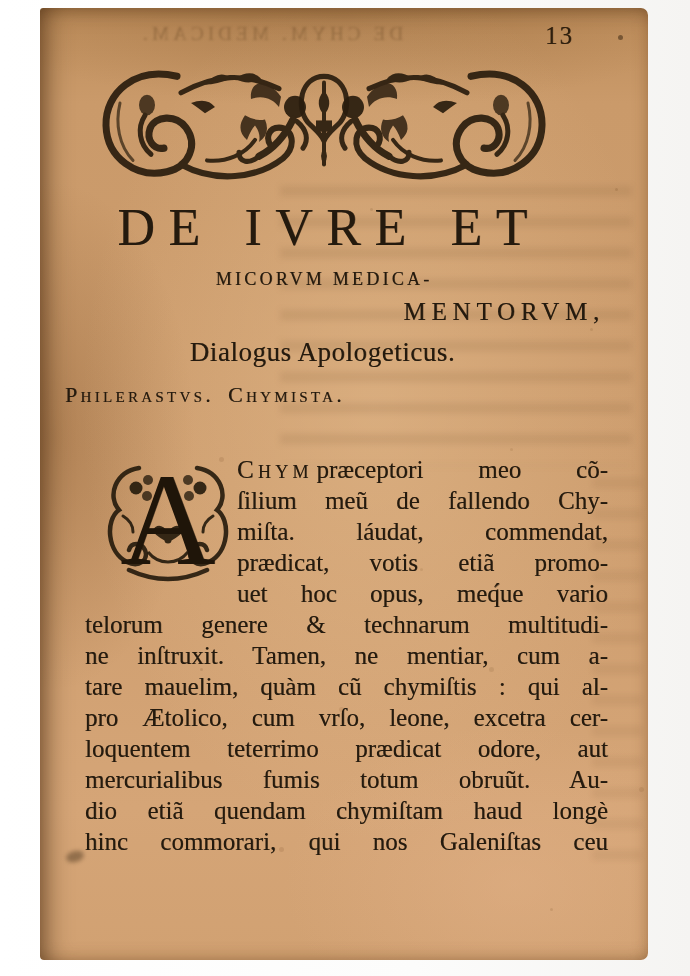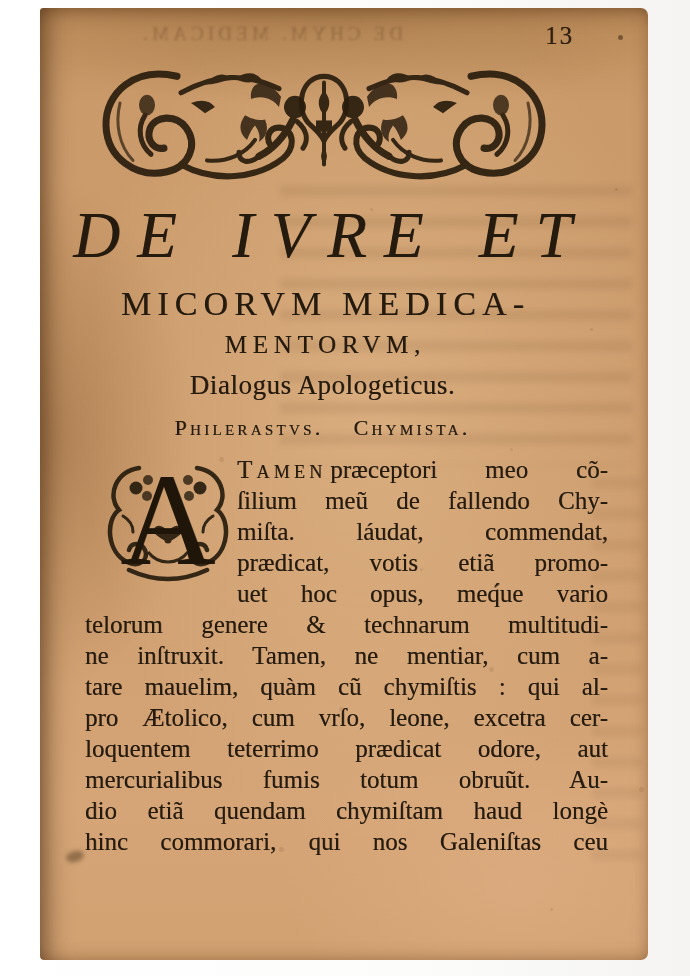--- a/index.html
+++ b/index.html
@@ -52,27 +52,27 @@
   .ink-dot { position:absolute; left:578px; top:27px; width:5px; height:5px; border-radius:50%;
     background:rgba(62,42,20,.55); filter:blur(.6px); }
   .smudge { position:absolute; left:26px; top:843px; width:18px; height:11px; border-radius:50%;
     background:rgba(66,46,24,.45); filter:blur(2px); transform:rotate(-15deg); }
 
   .headpiece { position:absolute; left:55px; top:54px; width:458px; height:122px; }
 
   
   .title-block { position:absolute; left:0; top:190px; width:565px; text-align:center;
     text-shadow:.4px .2px .6px rgba(36,26,14,.55); }
-  .t1 { font-size:65px; letter-spacing:.26em; text-indent:.26em; word-spacing:.08em;font-style:italic; }
+  .t1 { font-size:52px; letter-spacing:.26em; text-indent:.26em; word-spacing:.08em; }
   .t2 { font-size:31px; letter-spacing:.20em; text-indent:.20em; margin-top:8px; }
-  .t3 { font-size:34px; letter-spacing:.18em; text-indent:.18em; margin-top:12px; }
-  .t4 { font-size:25px; letter-spacing:.23em; text-indent:.23em; margin-top:8px; }
+  .t3 { font-size:18px; letter-spacing:.18em; text-indent:.18em; margin-top:12px; }
+  .t4 { font-size:25px; letter-spacing:.23em; text-indent:.23em; margin-top:8px;text-align:right; }
   .subtitle { font-size:27px; margin-top:11px; letter-spacing:.02em; }
   .speakers { margin-top:14px; font-size:22px; font-variant:small-caps; letter-spacing:.15em;
-    display:flex; justify-content:center; gap:30px; }
+    display:flex; justify-content:flex-start; gap:14px;padding-left:25px; }
 
   
   .body-text { position:absolute; left:45px; top:446px; width:523px;
     font-size:25px; line-height:31px; text-shadow:.4px .2px .5px rgba(36,26,14,.5); }
   .line { text-align:justify; text-align-last:justify; white-space:nowrap; }
   .indent { margin-left:152px; }
   .opening-word { font-variant:small-caps; letter-spacing:.17em; margin-right:.15em; }
   .drop-cap { position:absolute; left:18px; top:6px; width:130px; height:124px; }
   .drop-cap text { font-family:"Liberation Serif","DejaVu Serif",serif; }
 </style>
@@ -145,21 +145,21 @@
         <use href="#dcL" transform="translate(130,0) scale(-1,1)"></use>
         <path d="M26,110 C52,122 78,122 104,110" stroke="#241a0c" stroke-width="4.5" fill="none" stroke-linecap="round" opacity=".9"></path>
         <g opacity=".9">
           <path d="M65,72 q9,-12 16,-1 q-8,8 -16,11 q-8,-3 -16,-11 q7,-11 16,1 Z" fill="#241a0c"></path>
           <circle cx="65" cy="80" r="3.5" fill="#241a0c"></circle>
           <path d="M45,92 q8,10 20,10 q12,0 20,-10" stroke="#241a0c" stroke-width="3" fill="none"></path>
         </g>
         <text x="65" y="104" font-size="132" text-anchor="middle" fill="#1f1509">A</text>
       </svg>
 
-      <div class="line indent"><span class="opening-word">Tamen</span><span>præceptori meo cõ-</span></div>
+      <div class="line indent"><span class="opening-word">Chym</span><span>præceptori meo cõ-</span></div>
       <div class="line indent">ſilium meũ de fallendo Chy-</div>
       <div class="line indent">miſta. láudat, commendat,</div>
       <div class="line indent">prædicat, votis etiã promo-</div>
       <div class="line indent">uet hoc opus, meq́ue vario</div>
       <div class="line">telorum genere &amp; technarum multitudi-</div>
       <div class="line">ne inſtruxit.  Tamen, ne mentiar, cum a-</div>
       <div class="line">tare mauelim, quàm cũ chymiſtis : qui al-</div>
       <div class="line">pro Ætolico, cum vrſo, leone, excetra cer-</div>
       <div class="line">loquentem teterrimo prædicat odore, aut</div>
       <div class="line">mercurialibus fumis totum obruũt.  Au-</div>

